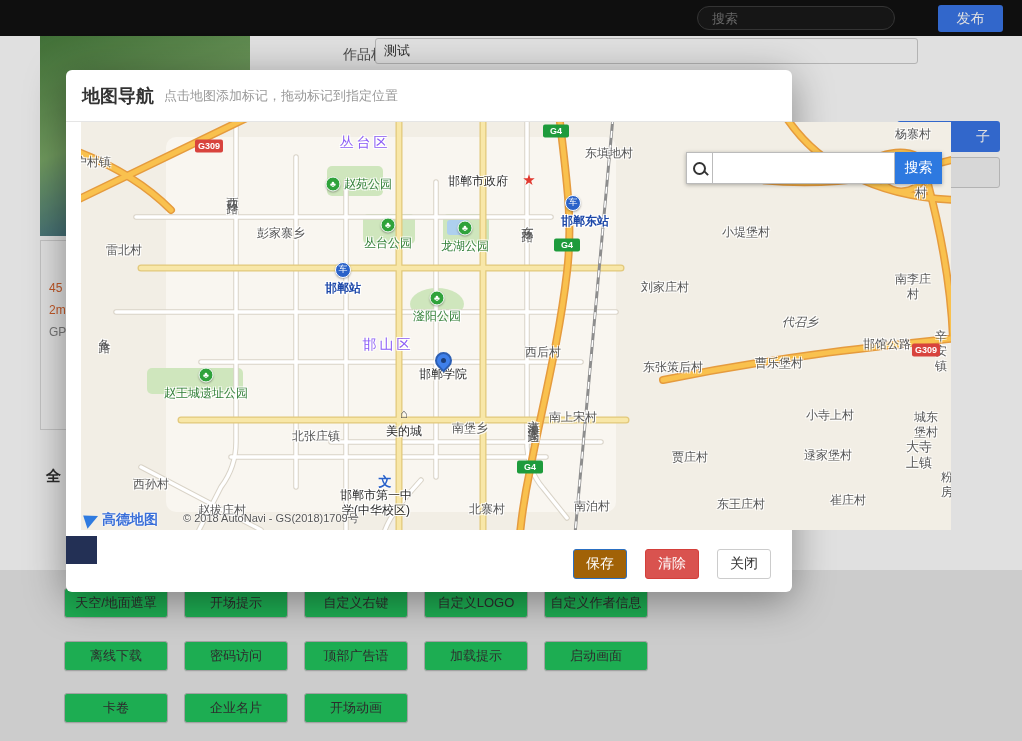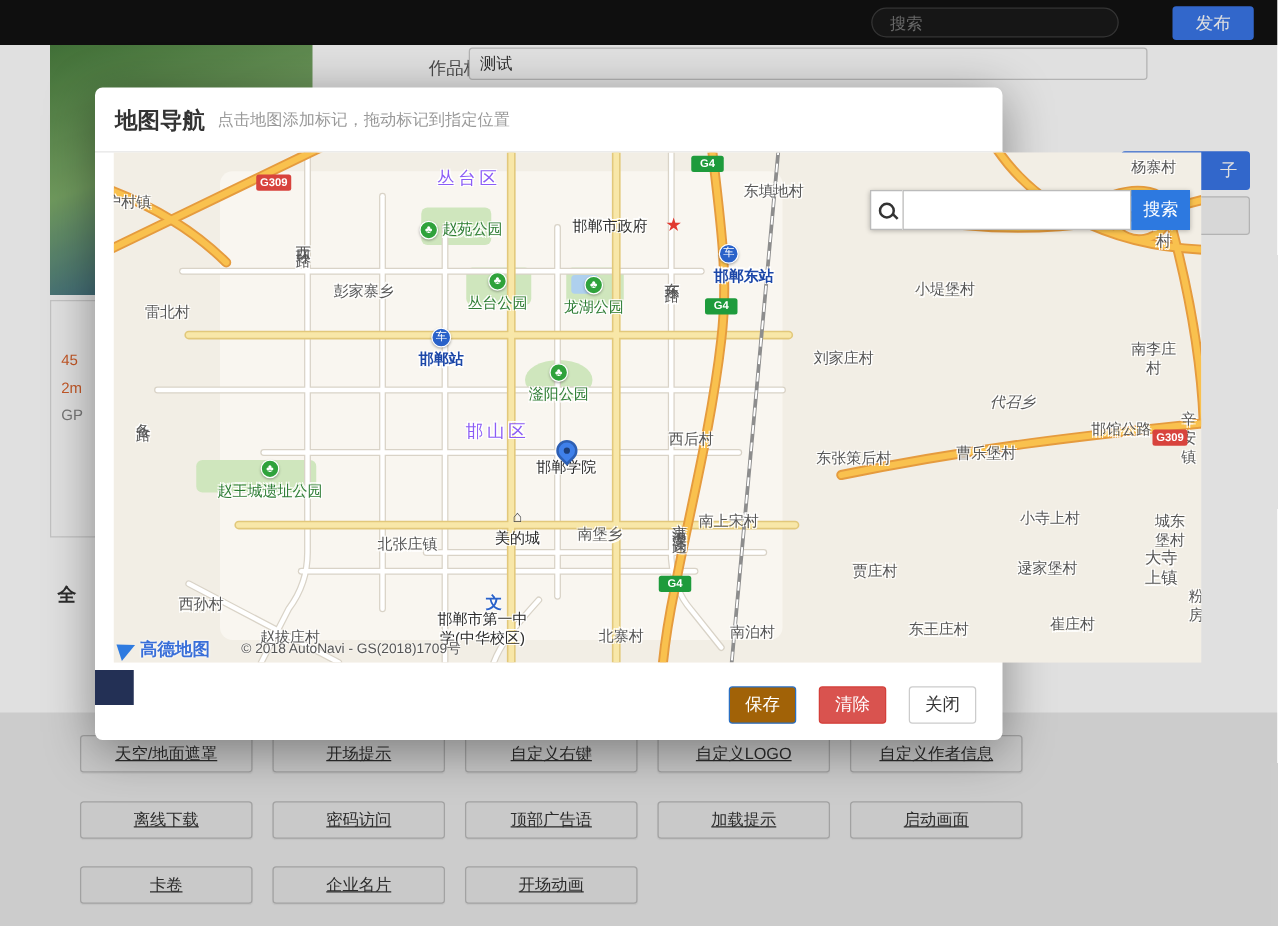--- a/index.html
+++ b/index.html
@@ -27,27 +27,27 @@
       border-radius:3px;display:flex;align-items:center;justify-content:flex-end;padding-right:10px;
       font-size:14px;box-sizing:border-box;cursor:pointer;}
   .btn-light-part{position:absolute;left:897px;top:121px;width:103px;height:31px;background:#f5f5f5;
       border:1px solid #ccc;border-radius:3px;box-sizing:border-box;cursor:pointer;}
   .left-panel{position:absolute;left:40px;top:204px;width:210px;height:190px;background:#fff;border:1px solid #ddd;box-sizing:border-box;}
   .stats{padding:40px 8px 0 8px;}
   .stat{font-size:12px;margin-bottom:8px;}
   .section-heading{position:absolute;left:46px;top:431px;font-size:15px;font-weight:bold;color:#333;}
   .lower{position:absolute;left:0;top:534px;right:0;bottom:0;background:#e9e9e9;}
   .bg-row{position:absolute;left:64px;display:flex;gap:16px;}
-  .bg-btn{width:138px;height:30px;background:#e5e5e5;border:1px solid #b9b9b9;border-radius:3px;display:flex;
+  .bg-btn{width:104px;height:30px;background:#22c55e;border:1px solid #b9b9b9;border-radius:3px;display:flex;
       align-items:center;justify-content:center;font-size:13px;color:#333;box-sizing:border-box;
-      box-shadow:0 1px 1px rgba(0,0,0,.06);cursor:pointer;white-space:nowrap;text-decoration:underline;}
+      box-shadow:0 1px 1px rgba(0,0,0,.06);cursor:pointer;white-space:nowrap;}
 
   
   .backdrop{position:absolute;inset:0;background:rgba(0,0,0,.12);z-index:10;}
-  .modal{position:absolute;left:76px;top:70px;width:726px;height:522px;background:#fff;border-radius:6px;
+  .modal{position:absolute;left:66px;top:70px;width:726px;height:522px;background:#fff;border-radius:6px;
       box-shadow:0 8px 40px rgba(0,0,0,.4);z-index:20;}
   .modal-header{height:52px;border-bottom:1px solid #e5e5e5;display:flex;align-items:center;padding:0 16px;box-sizing:border-box;}
   .modal-title{font-size:18px;font-weight:bold;color:#333;}
   .modal-subtitle{font-size:13px;color:#999;margin-left:10px;}
   .modal-body{position:absolute;top:52px;left:15px;width:870px;height:408px;}
   .modal-footer{position:absolute;left:0;right:0;top:460px;height:62px;}
   .footer-btns{position:absolute;right:21px;top:19px;display:flex;gap:18px;}
   .fbtn{height:30px;padding:0 12px;border-radius:3px;font-size:14px;display:flex;align-items:center;cursor:pointer;}
   .fbtn-save{background:#a16207;color:#fff;border:1px solid #2a6fc2;}
   .fbtn-clear{background:#d9534f;color:#fff;border:1px solid #d43f3a;}

